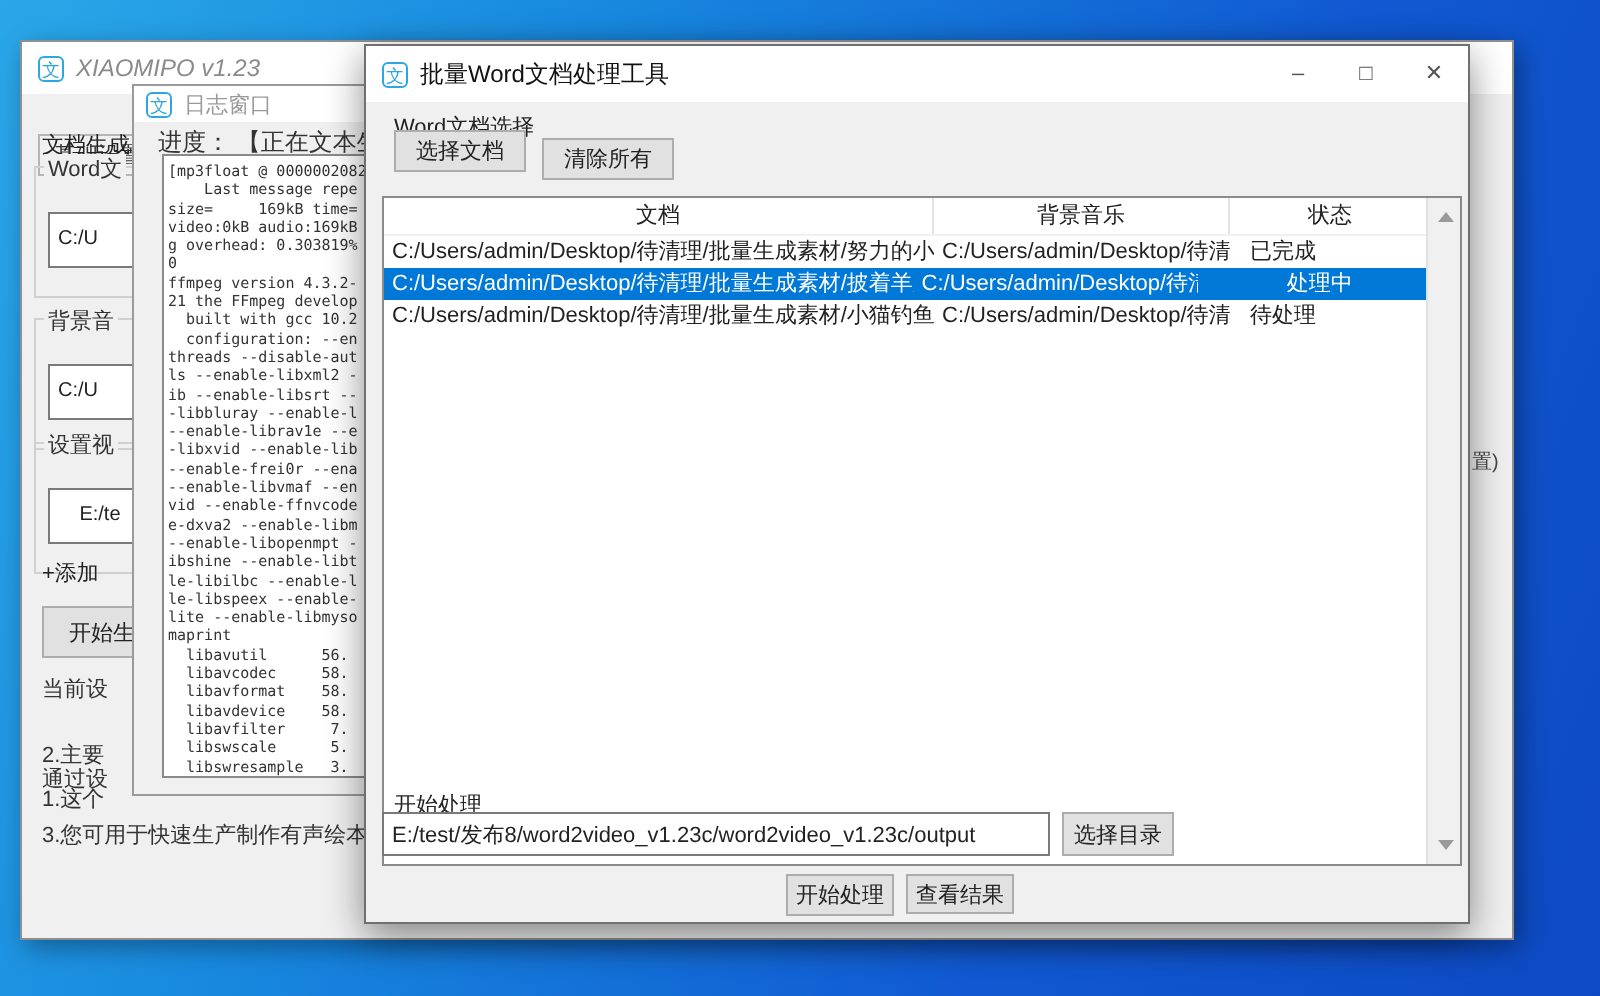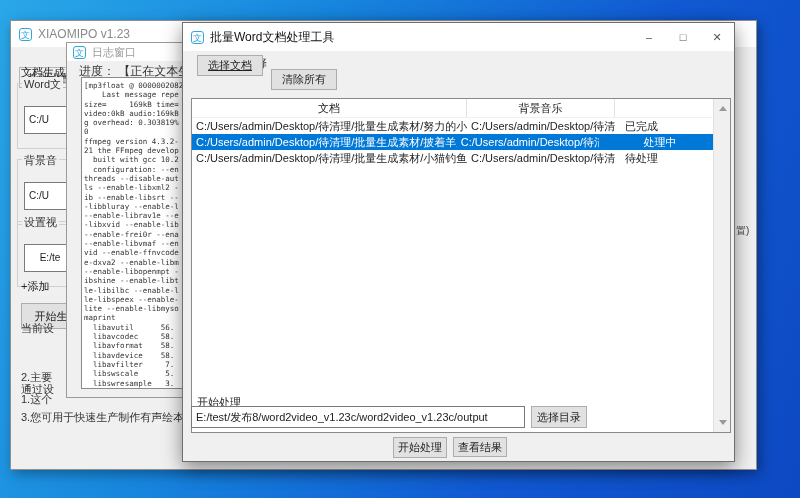--- a/index.html
+++ b/index.html
@@ -13,21 +13,21 @@
     color:#2ea7e0; font-size:9px; line-height:12px; text-align:center; flex:0 0 auto; background:#fff; }
   .title-text { font-size:12px; }
   .btn { position:absolute; background:#e1e1e1; border:1px solid #adadad; font-size:11px;
     color:#222; text-align:center; font-family:inherit; }
   .lbl { position:absolute; font-size:11px; color:#222; white-space:nowrap; }
   .inputbox { position:absolute; background:#fff; border:1px solid #7a7a7a; font-size:10px;
     color:#222; padding:0 4px; font-family:inherit; }
   
   #main-win { left:10px; top:20px; width:747px; height:450px; z-index:1; box-shadow:3px 4px 12px rgba(0,0,0,.35); }
   #main-win .titlebar { height:26px; }
-  #main-win .title-text { color:#8a8a8a; }
+  #main-win .title-text { color:#8a8a8a;font-style:italic; }
   .tab { position:absolute; left:8px; top:46px; width:60px; height:21px; background:#f0f0f0;
     border:1px solid #b5b5b5; font-size:11px; color:#333; text-align:center; line-height:20px; }
   .groupbox { position:absolute; border:1px solid #d0d0d0; }
   .groupbox .glabel { position:absolute; left:4px; top:-7px; background:#f0f0f0; font-size:11px; color:#333; padding:0 2px; white-space:nowrap; }
   
   #log-win { left:66px; top:42px; width:420px; height:356px; z-index:2; border:1px solid #9a9a9a; }
   #log-win .titlebar { height:18px; padding:0 6px; }
   #log-win .title-text { color:#9a9a9a; font-size:11px; }
   .logbox { position:absolute; left:14px; top:34px; width:390px; height:312px; background:#fff;
     border:1px solid #8a8a8a; font-family:"DejaVu Sans Mono", monospace; font-size:7.5px;
@@ -80,21 +80,21 @@
     </div>
 
     <div class="groupbox" style="left:6px; top:200px; width:60px; height:66px;">
       <span class="glabel">设置视</span>
       <div class="inputbox" style="left:6px; top:22px; width:52px; height:28px; line-height:26px;text-align:center;">E:/te</div>
     </div>
 
     <span class="lbl" style="left:10px; top:258px;">+添加</span>
     <button class="btn" style="left:10px; top:282px; width:60px; height:26px;">开始生</button>
 
-    <span class="lbl" style="left:10px; top:300px; color:#333;">当前设</span>
+    <span class="lbl" style="left:10px; top:316px; color:#333;">当前设</span>
     <span class="lbl" style="left:10px; top:330px; color:#333;margin-top:41px;">1.这个</span>
     <span class="lbl" style="left:10px; top:349px; color:#333;">2.主要</span>
     <span class="lbl" style="left:10px; top:361px; color:#333;">通过设</span>
     <span class="lbl" style="left:10px; top:389px; color:#333;">3.您可用于快速生产制作有声绘本视频</span>
   </div>
 
   <span class="clipped-char">置)</span>
 
   <div class="win" id="log-win">
     <div class="titlebar">
@@ -142,27 +142,28 @@
       <span class="app-icon">文</span>
       <span class="title-text">批量Word文档处理工具</span>
     </div>
     <div class="win-controls">
       <div class="win-ctrl">–</div>
       <div class="win-ctrl">□</div>
       <div class="win-ctrl">✕</div>
     </div>
 
     <span class="lbl" style="left:14px; top:33px;">Word文档选择</span>
-    <button class="btn" style="left:14px; top:32px; width:66px; height:21px;text-decoration:underline;">选择文档</button>
+    <button class="btn" style="left:14px; top:42px; width:66px; height:21px;">选择文档</button>
     <button class="btn" style="left:88px; top:46px; width:66px; height:21px;">清除所有</button>
 
     <div class="tablebox">
       <div class="thead">
         <div class="th col-doc">文档</div>
         <div class="th col-music">背景音乐</div>
+        <div class="th col-status" style="border-right:none;">状态</div>
       </div>
       <div class="trow">
         <div class="td col-doc">C:/Users/admin/Desktop/待清理/批量生成素材/努力的小猫咪.docx</div>
         <div class="td col-music">C:/Users/admin/Desktop/待清理/批量</div>
         <div class="td col-status" style="padding-left:10px;">已完成</div>
       </div>
       <div class="trow sel">
         <div class="td col-doc">C:/Users/admin/Desktop/待清理/批量生成素材/披着羊皮的狼.docx</div>
         <div class="td col-music">C:/Users/admin/Desktop/待清理/批量</div>
         <div class="td col-status" style="padding-left:10px;margin-left:34px;">处理中</div>

